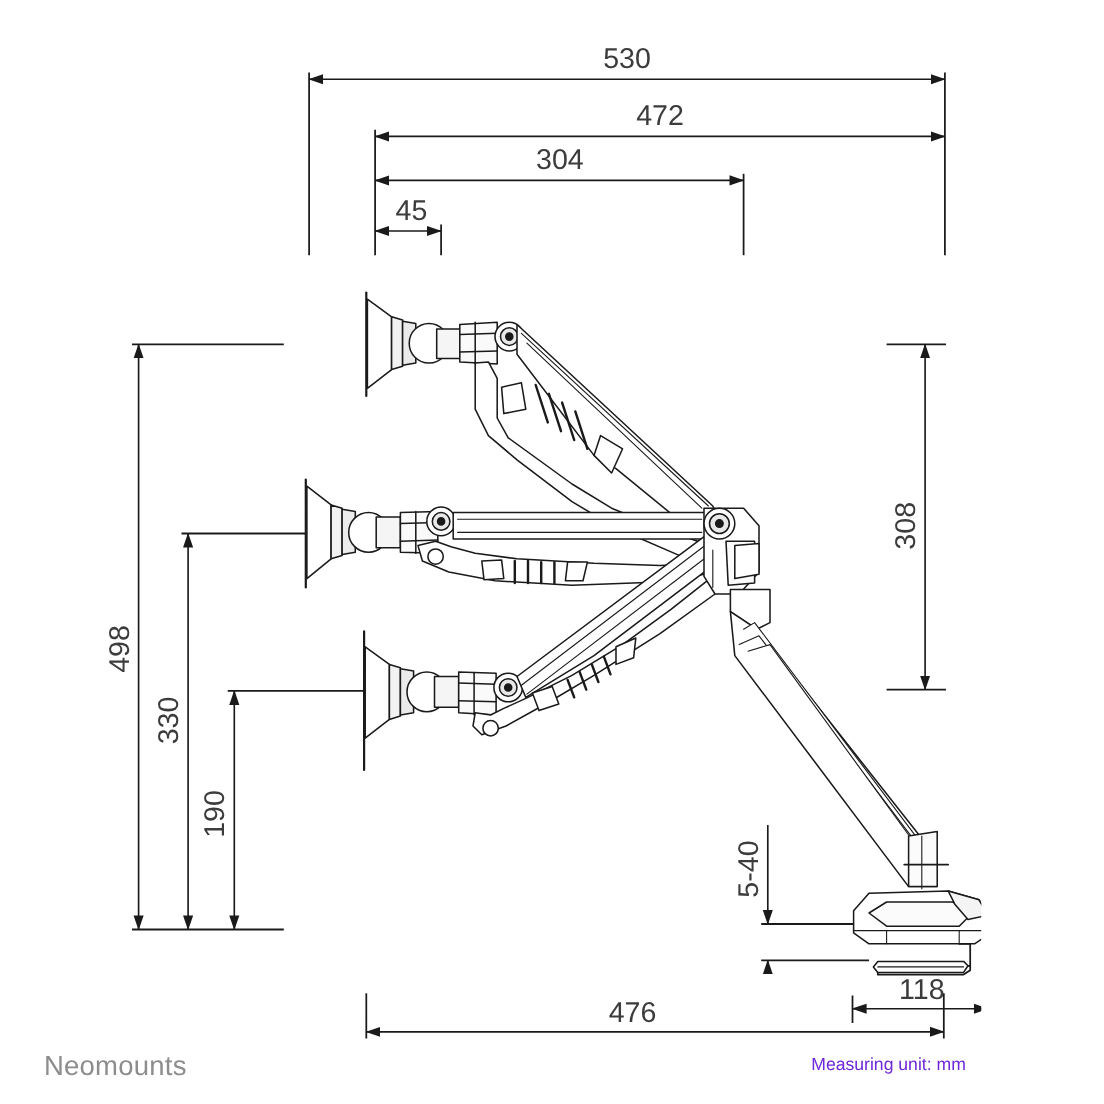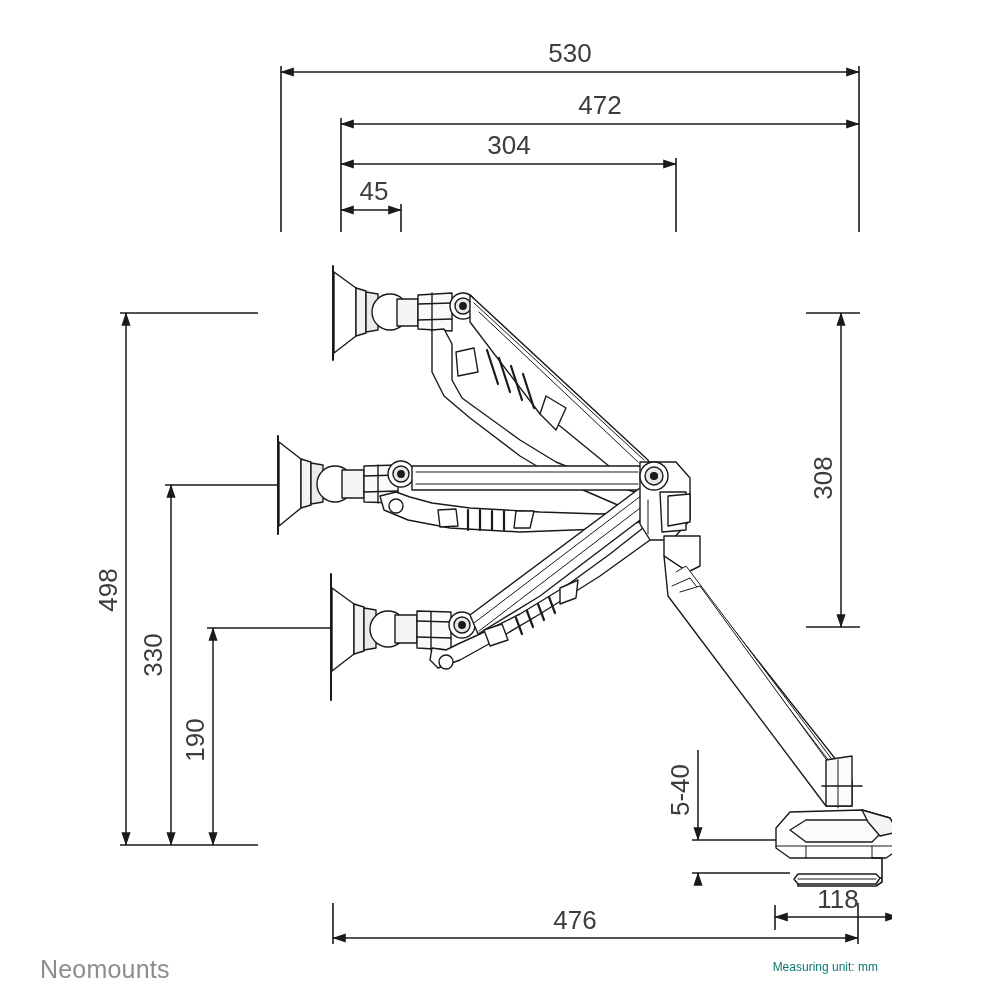--- a/index.html
+++ b/index.html
@@ -32,22 +32,22 @@
     color: #8d8d8d;
     letter-spacing: 0.2px;
     font-family: "Liberation Sans", sans-serif;
     white-space: nowrap;
     margin-left: 22px;
   }
   .unit-note {
     position: absolute;
     right: 14px;
     top: 960px;
-    font-size: 12px;
-    color: #0f766e;
+    font-size: 16px;
+    color: #6d28d9;
     font-family: "Liberation Sans", sans-serif;
     white-space: nowrap;
     margin-left: 43px;
   }
   svg text {
     font-family: "Liberation Sans", sans-serif;
     fill: #3c3c3c;
   }
 </style>
 </head>

